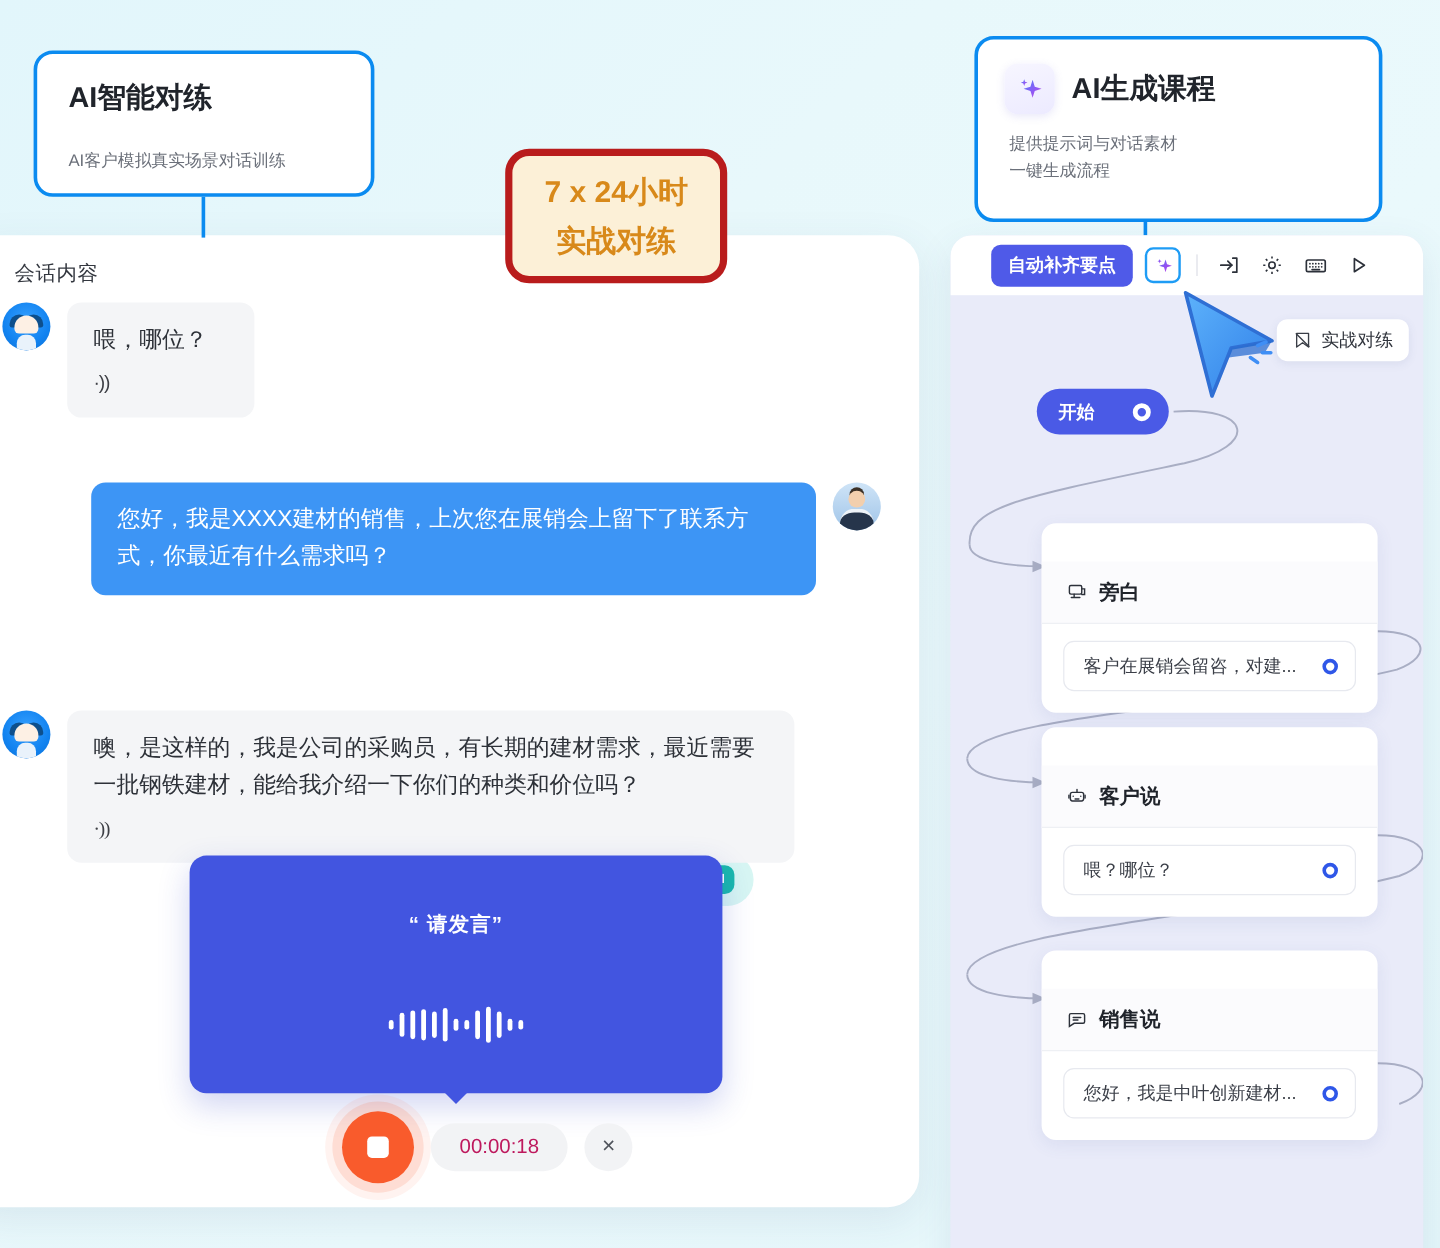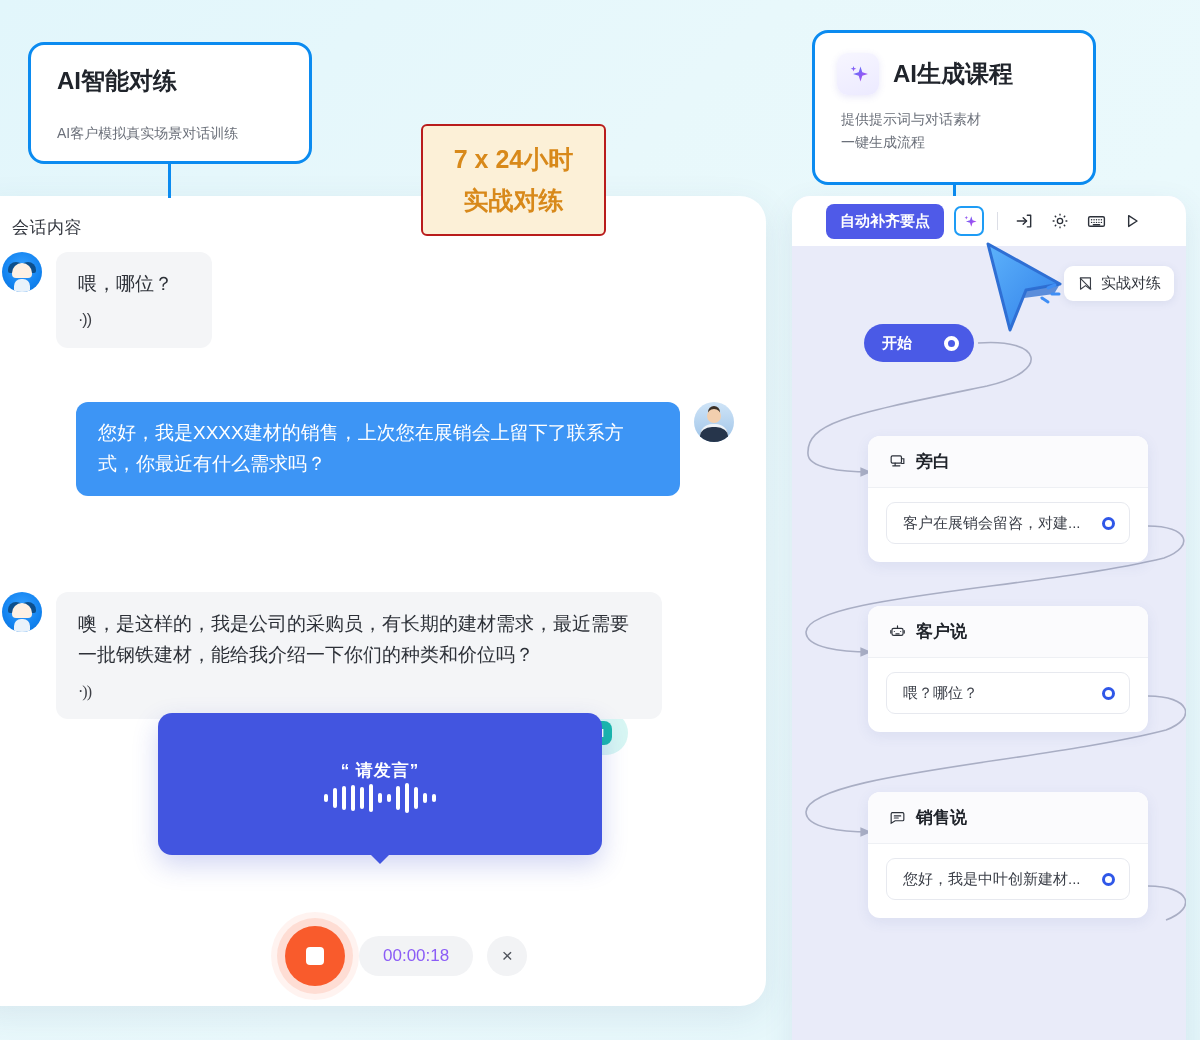--- a/index.html
+++ b/index.html
@@ -89,21 +89,21 @@
   #score-unit { font-size: 18px; font-weight: bold; color: #16b3ab; }
   #ai-chip {
     width: 26px; height: 24px; border-radius: 8px 8px 8px 3px;
     background: #19b8ac; color: #fff; font-size: 11px; font-weight: bold;
     display: flex; align-items: center; justify-content: center;
   }
 
   
   #speak-tooltip {
     position: absolute; left: 158px; top: 713px;
-    width: 444px; height: 142px;
+    width: 444px; height: 198px;
     background: #4255e0; border-radius: 14px;
     box-shadow: 0 10px 26px rgba(50,70,200,.22);
   }
   #speak-label {
     position: absolute; top: 46px; left: 0; right: 0;
     text-align: center; color: #fff; font-size: 17px; font-weight: bold;
     letter-spacing: 1px;
   }
   #waveform {
     position: absolute; bottom: 40px; left: 0; right: 0;
@@ -119,55 +119,55 @@
   
   #recorder { position: absolute; left: 285px; top: 926px; display: flex; align-items: center; gap: 14px; }
   #stop-button {
     width: 60px; height: 60px; border-radius: 50%;
     background: #f95b2c; display: flex; align-items: center; justify-content: center;
     box-shadow: 0 0 0 8px rgba(249,91,44,.14), 0 0 0 14px rgba(249,91,44,.07);
   }
   #stop-button span { width: 18px; height: 18px; background: #fff; border-radius: 4px; display: block; }
   #timer-pill {
     background: #f2f3f5; border-radius: 20px; height: 40px; padding: 0 24px;
-    display: flex; align-items: center; font-size: 17px; color: #8b5cf6;
+    display: flex; align-items: center; font-size: 17px; color: #be185d;
   }
   #close-recorder {
     width: 40px; height: 40px; border-radius: 50%; background: #f2f3f5;
     display: flex; align-items: center; justify-content: center;
     font-size: 19px; color: #50545c;
   }
 
   
   .callout {
     position: absolute; background: #fff;
     border: 3px solid #0b8bf0; border-radius: 16px;
   }
   .callout-stem { position: absolute; width: 3px; background: #0b8bf0; }
   #callout-left { left: 28px; top: 42px; width: 284px; height: 122px; padding: 20px 26px; }
   #callout-left .c-title { font-size: 24px; font-weight: bold; color: #20242b; }
   #callout-left .c-sub { font-size: 14px; color: #6b707a; margin-top: 28px; }
   #stem-left { left: 168px; top: 164px; height: 34px; }
 
-  #callout-right { left: 812px; top: 30px; width: 284px; height: 155px; padding: 20px 22px; }
+  #callout-right { left: 812px; top: 30px; width: 340px; height: 155px; padding: 20px 22px; }
   #callout-right .head { display: flex; align-items: center; gap: 14px; }
   #spark-box {
     width: 42px; height: 42px; border-radius: 11px;
     background: linear-gradient(160deg,#f7f6ff 0%,#eceaff 100%);
     box-shadow: 0 2px 7px rgba(120,110,220,.16);
     display: flex; align-items: center; justify-content: center;
   }
   #callout-right .c-title { font-size: 24px; font-weight: bold; color: #20242b; }
   #callout-right .c-sub { font-size: 14px; color: #6b707a; line-height: 1.65; margin: 13px 0 0 4px; }
   #stem-right { left: 953px; top: 185px; height: 22px; }
 
   
   #hours-badge {
     position: absolute; left: 421px; top: 124px; width: 185px; height: 112px;
-    background: #fcf0d7; border: 2px solid #b91c1c; border-radius: 6px;
+    background: #fcf0d7; border: 6px solid #b91c1c; border-radius: 20px;
     display: flex; flex-direction: column; align-items: center; justify-content: center;
     gap: 8px;
   }
   #hours-badge div { font-size: 25px; font-weight: bold; color: #d8891a; }
 
   
   #right-panel {
     position: absolute; left: 792px; top: 196px;
     width: 394px; height: 928px;
     border-radius: 18px; overflow: hidden;
@@ -216,20 +216,21 @@
     position: absolute; left: 76px; width: 280px;
     background: #fff; border-radius: 12px;
     box-shadow: 0 4px 14px rgba(70,90,150,.09);
     overflow: hidden;
   }
   .fn-head {
     height: 52px; display: flex; align-items: center; gap: 9px;
     padding: 0 20px; border-bottom: 1px solid #eef0f4;
     font-size: 17px; font-weight: bold; color: #20242b;
     background: #fbfbfd;
+    margin-top: 32px;
   }
   .fn-body { padding: 14px 18px 18px 18px; }
   .fn-field {
     border: 1px solid #e7e9ef; border-radius: 9px; height: 42px;
     display: flex; align-items: center; justify-content: space-between;
     padding: 0 14px 0 16px; font-size: 15px; color: #3b3f48;
     background: #fff;
   }
   .fn-field .port.node-port { width: 13px; height: 13px; border-width: 3.5px; flex: 0 0 13px; }
 

